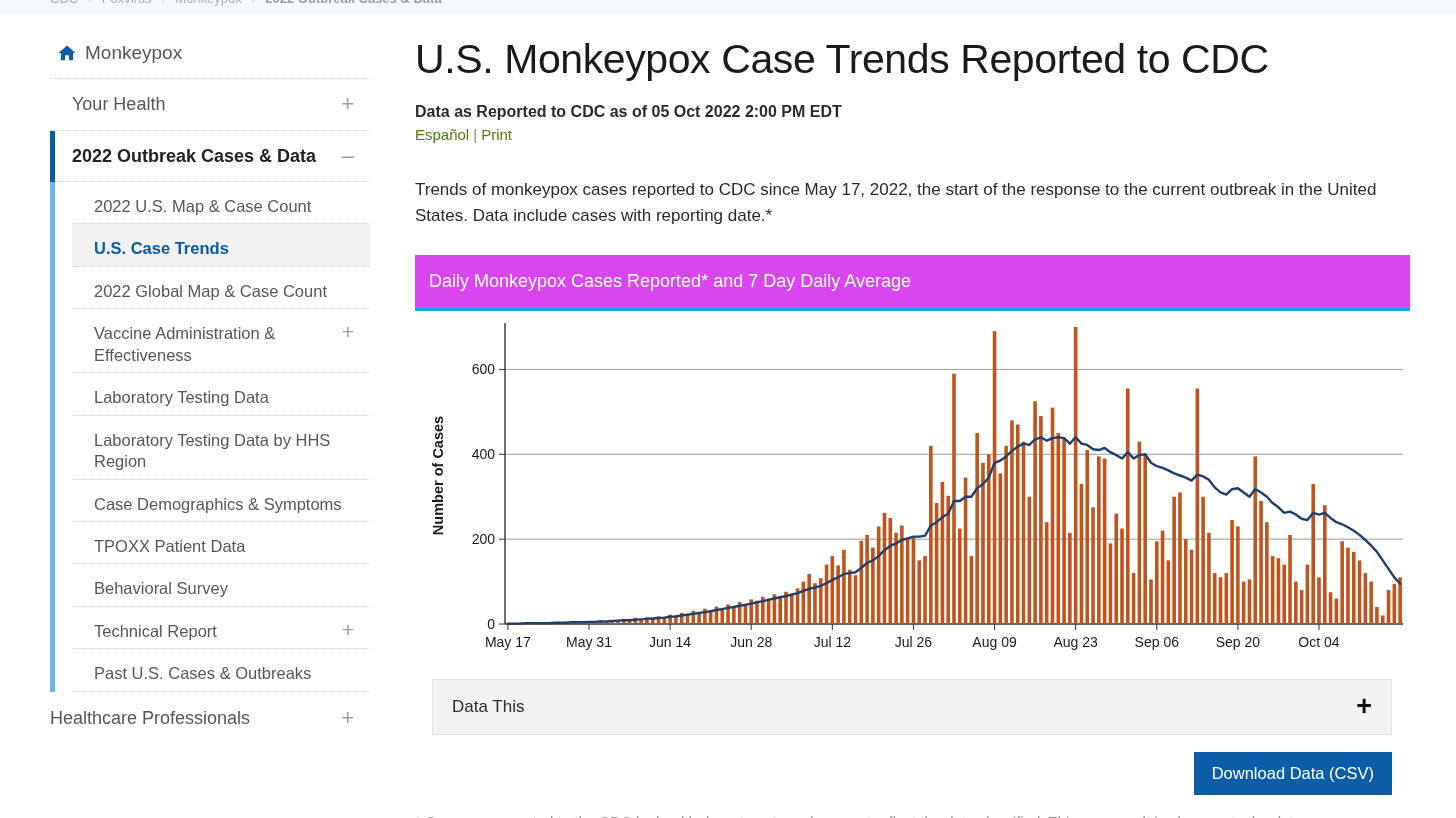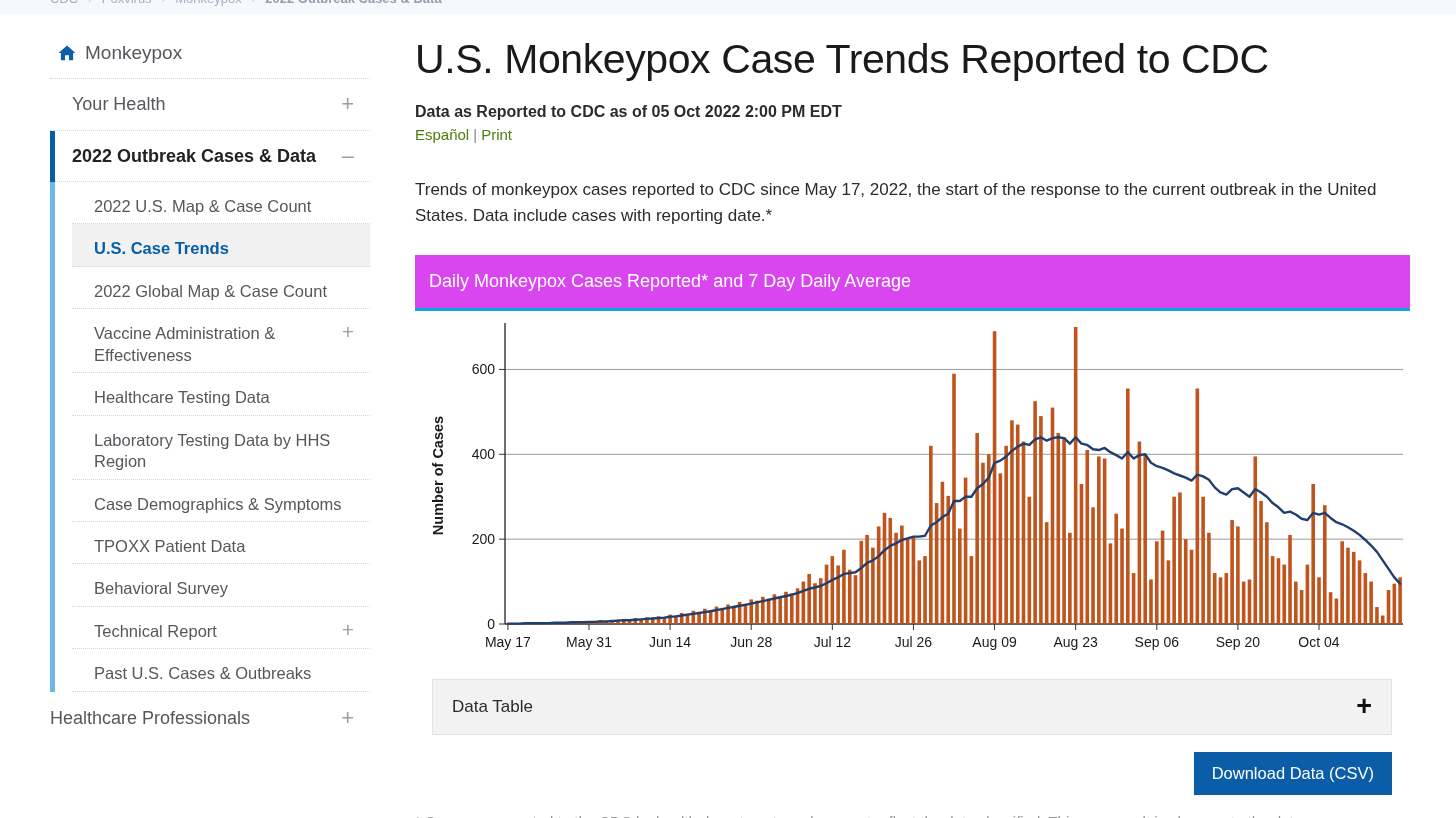--- a/index.html
+++ b/index.html
@@ -180,21 +180,21 @@
       </div>
       <div class="nav-l2">
         <span>2022 Global Map &amp; Case Count</span>
         <span class="pm"></span>
       </div>
       <div class="nav-l2">
         <span>Vaccine Administration &amp; Effectiveness</span>
         <span class="pm">+</span>
       </div>
       <div class="nav-l2">
-        <span>Healthcare Testing Data</span>
+        <span>Laboratory Testing Data</span>
         <span class="pm"></span>
       </div>
       <div class="nav-l2">
         <span>Laboratory Testing Data by HHS Region</span>
         <span class="pm"></span>
       </div>
       <div class="nav-l2">
         <span>Case Demographics &amp; Symptoms</span>
         <span class="pm"></span>
       </div>
@@ -426,21 +426,21 @@
           <line x1="741.7741935483871" y1="305" x2="741.7741935483871" y2="311" stroke="#333" stroke-width="1"></line>
           <text x="741.7741935483871" y="328" text-anchor="middle" font-family="&quot;Liberation Sans&quot;, sans-serif" font-size="14" fill="#1a1a1a">Sep 06</text>
           <line x1="822.8838709677419" y1="305" x2="822.8838709677419" y2="311" stroke="#333" stroke-width="1"></line>
           <text x="822.8838709677419" y="328" text-anchor="middle" font-family="&quot;Liberation Sans&quot;, sans-serif" font-size="14" fill="#1a1a1a">Sep 20</text>
           <line x1="903.9935483870968" y1="305" x2="903.9935483870968" y2="311" stroke="#333" stroke-width="1"></line>
           <text x="903.9935483870968" y="328" text-anchor="middle" font-family="&quot;Liberation Sans&quot;, sans-serif" font-size="14" fill="#1a1a1a">Oct 04</text>
         </svg>
     </div>
 
     <div class="accordion">
-      <span class="t">Data Table</span>
+      <span class="t">Data This</span>
       <span class="plus">+</span>
     </div>
 
     <div class="dl-row">
       <button class="dl-btn">Download Data (CSV)</button>
     </div>
 
     <div class="foot-cut">* Cases are reported to the CDC by health departments and may not reflect the date classified. This may result in changes to the data.</div>
 
   </main>

